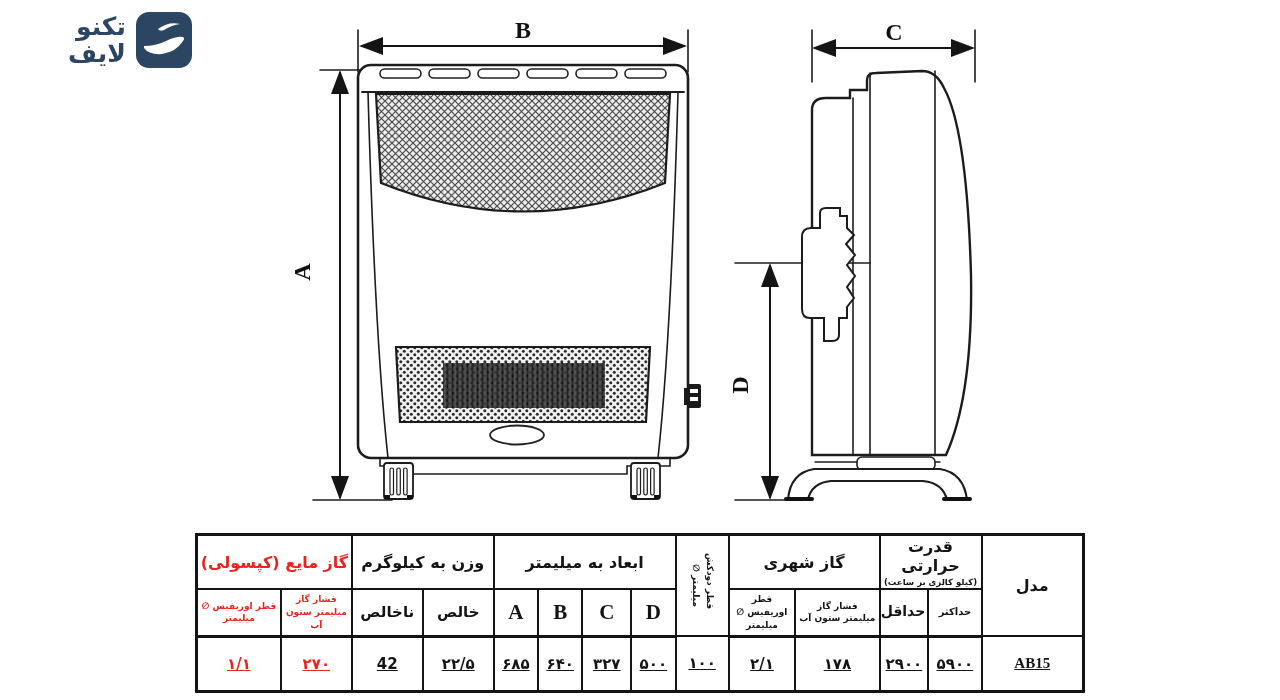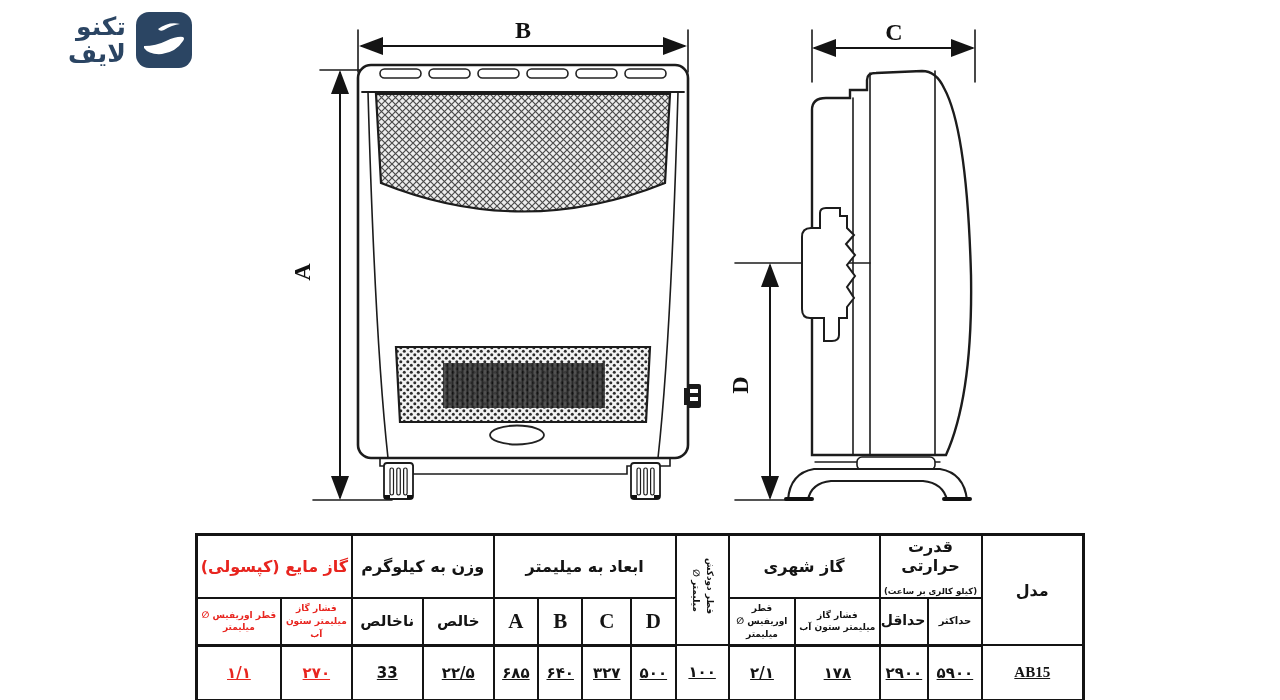--- a/index.html
+++ b/index.html
@@ -23,21 +23,21 @@
     padding:1px 2px;color:#141414;overflow:hidden;}
   tr.gh{height:47px;}
   tr.sh{height:47px;}
   tr.vals{height:55px;}
   tr.gh th{font-size:16px;font-weight:bold;}
   tr.sh th{font-size:15px;font-weight:bold;border-bottom:3px solid #141414;}
   tr.sh th.small-lbl{font-size:9px;line-height:1.4;font-weight:bold;}
   tr.sh th.dim-th{font-family:"Liberation Serif","DejaVu Serif",serif;font-size:21px;}
   tr.vals td{font-size:15px;font-weight:bold;text-decoration:underline;}
   td.model-val{font-family:"Liberation Serif","DejaVu Serif",serif;font-size:19px;font-weight:bold;}
-  .thermal-sub{display:block;font-size:8.5px;font-weight:bold;margin-top:11px;}
+  .thermal-sub{display:block;font-size:8.5px;font-weight:bold;margin-top:2px;}
   .unit-line{display:block;font-size:9px;}
   .red{color:#e8251f !important;border-radius:14px;}
   th.chimney-th{padding:0;}
   .chimney-rot{transform:rotate(90deg);white-space:nowrap;font-size:9px;font-weight:bold;line-height:1.5;}
 </style>
 </head>
 <body>
 
 <div class="logo">
   <div class="logo-text">
@@ -236,19 +236,19 @@
     <td>۵۹۰۰</td>
     <td>۲۹۰۰</td>
     <td>۱۷۸</td>
     <td>۲/۱</td>
     <td>۱۰۰</td>
     <td>۵۰۰</td>
     <td>۳۲۷</td>
     <td>۶۴۰</td>
     <td>۶۸۵</td>
     <td>۲۲/۵</td>
-    <td>33</td>
+    <td>42</td>
     <td class="red">۲۷۰</td>
     <td class="red">۱/۱</td>
   </tr>
 </tbody>
     </table>
 </div>
 
 </body></html>

